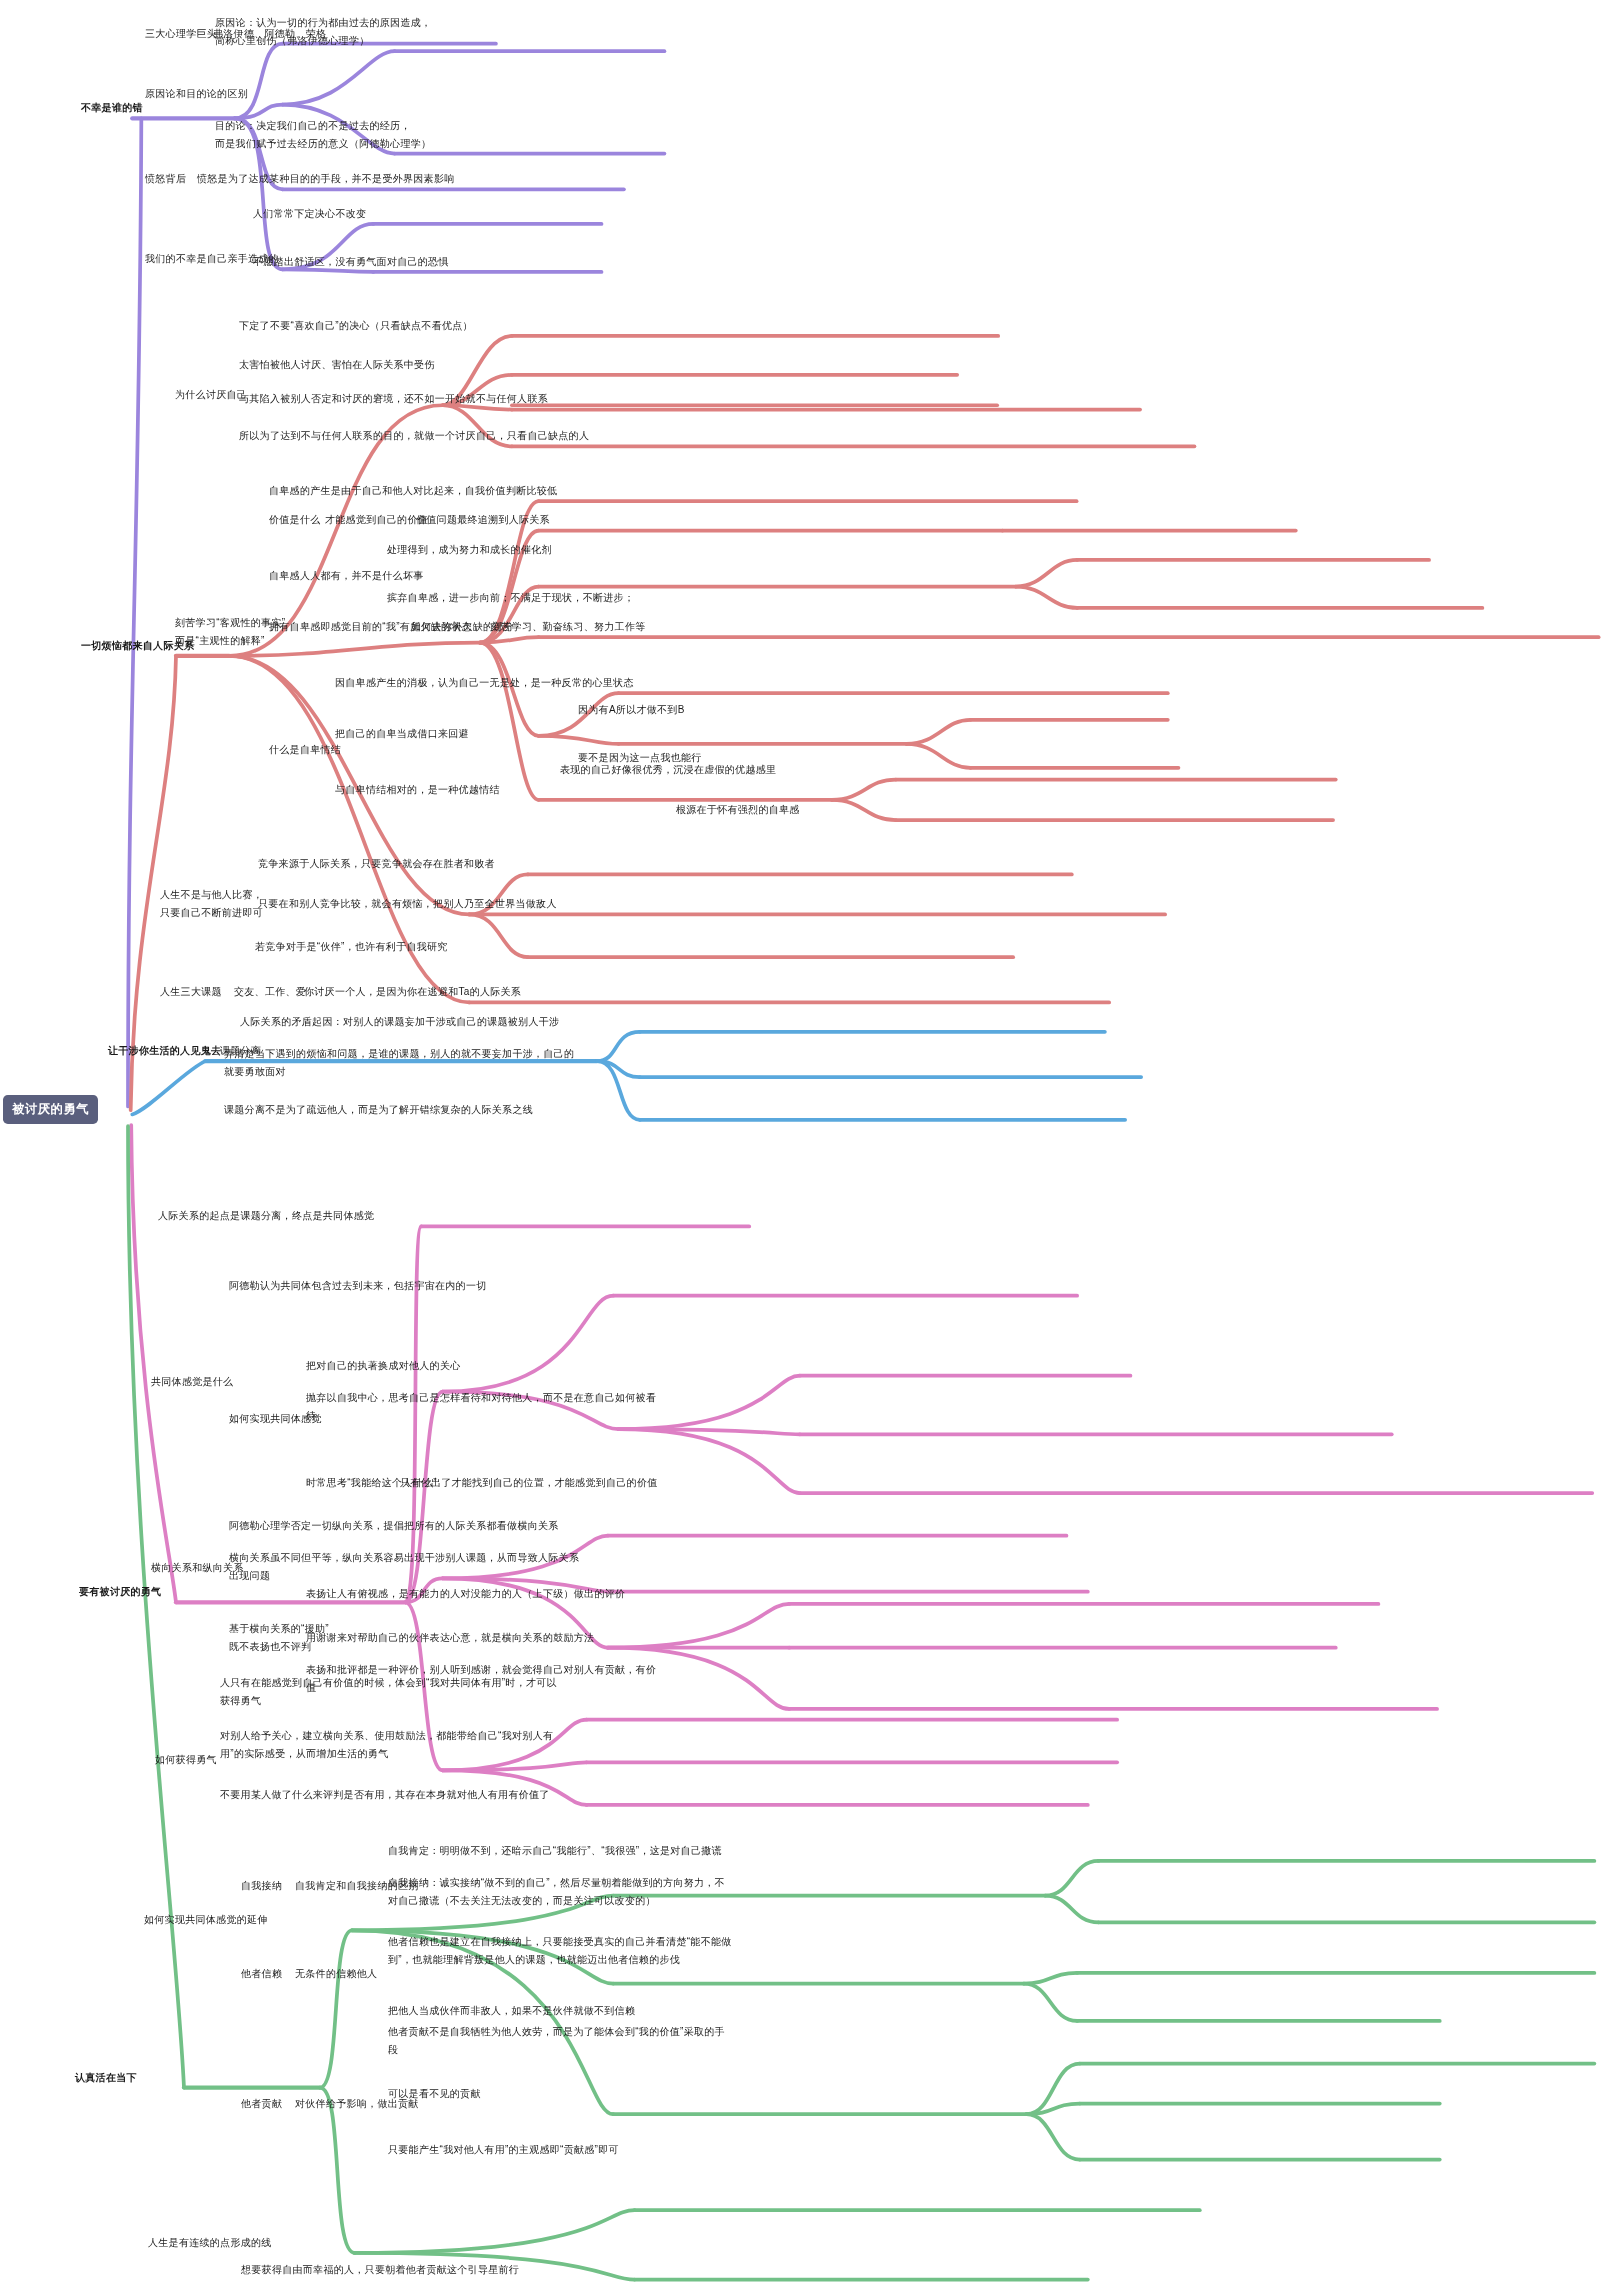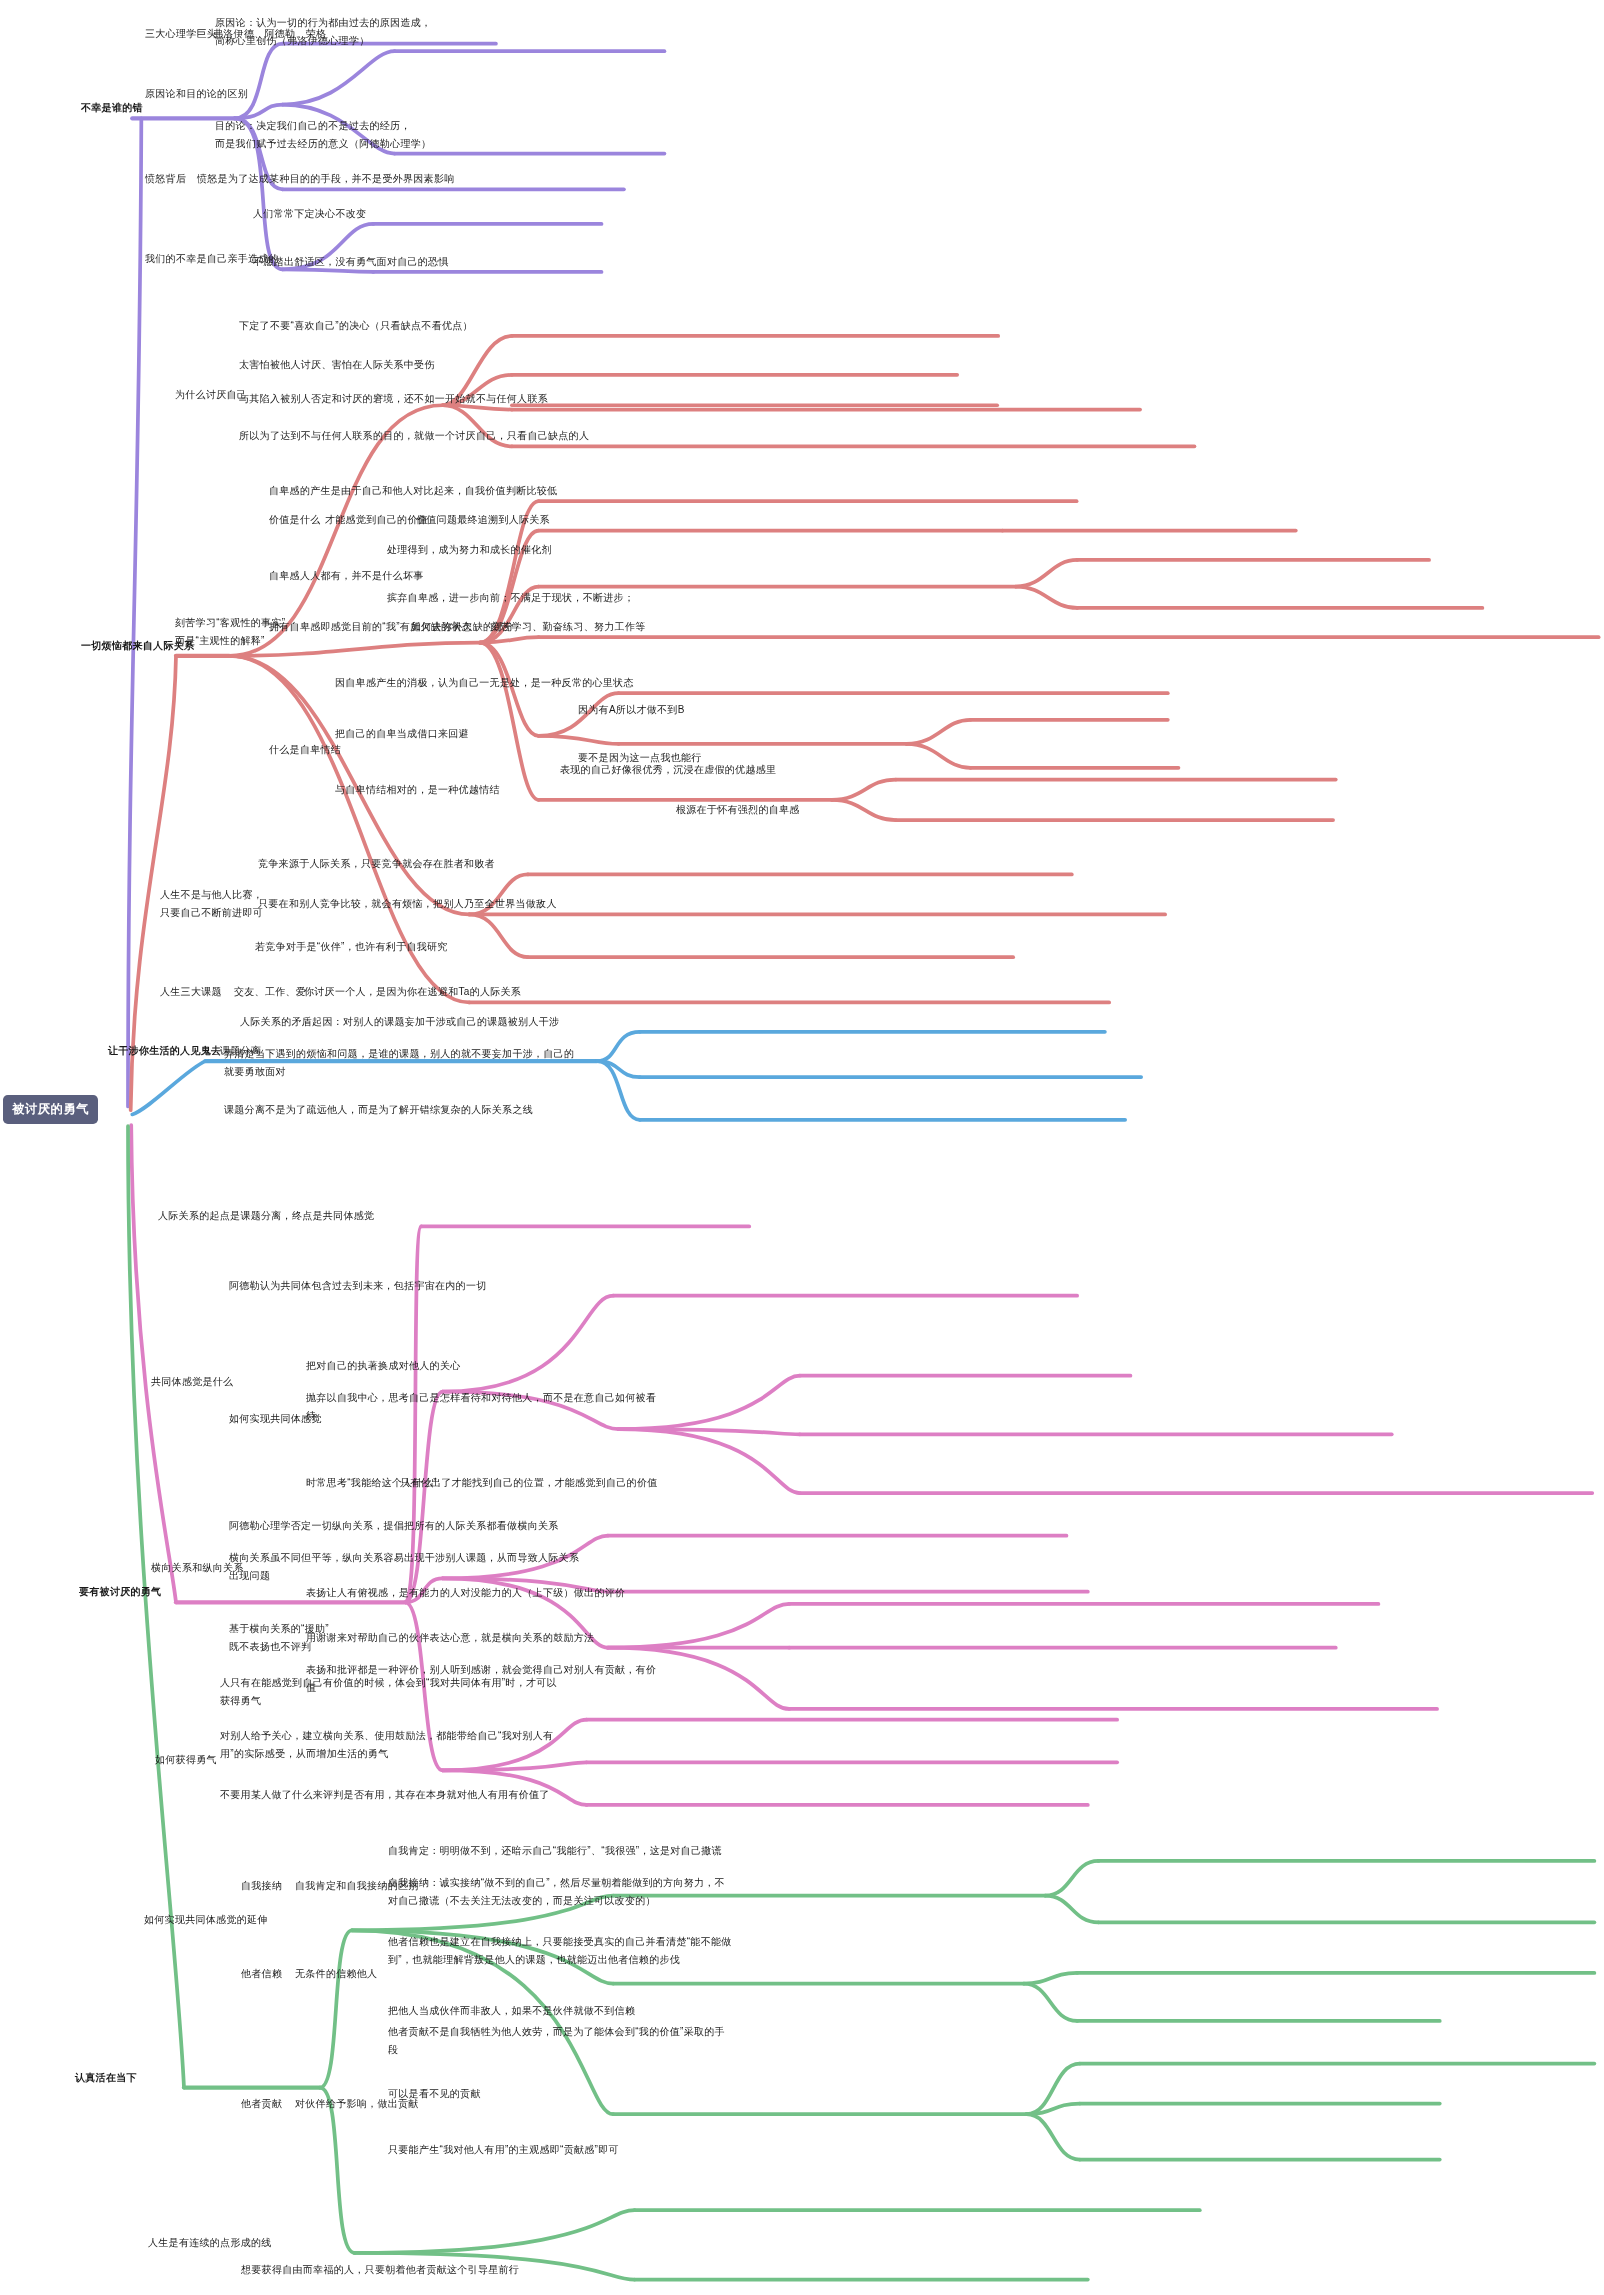--- a/index.html
+++ b/index.html
@@ -245,21 +245,21 @@
 待</div>
 <div class="node" style="left:306px;top:1474px;">时常思考“我能给这个人什么”</div>
 <div class="node" style="left:400px;top:1474px;">只有付出了才能找到自己的位置，才能感觉到自己的价值</div>
 
 <div class="node" style="left:151px;top:1559px;">横向关系和纵向关系</div>
 <div class="node" style="left:229px;top:1517px;">阿德勒心理学否定一切纵向关系，提倡把所有的人际关系都看做横向关系</div>
 <div class="node" style="left:229px;top:1549px;">横向关系虽不同但平等，纵向关系容易出现干涉别人课题，从而导致人际关系
 出现问题</div>
 <div class="node" style="left:229px;top:1620px;">基于横向关系的“援助”
 既不表扬也不评判</div>
-<div class="node" style="left:306px;top:1585px;font-family:Liberation Mono, monospace;">表扬让人有俯视感，是有能力的人对没能力的人（上下级）做出的评价</div>
+<div class="node" style="left:306px;top:1585px;">表扬让人有俯视感，是有能力的人对没能力的人（上下级）做出的评价</div>
 <div class="node" style="left:306px;top:1629px;">用谢谢来对帮助自己的伙伴表达心意，就是横向关系的鼓励方法</div>
 <div class="node" style="left:306px;top:1661px;">表扬和批评都是一种评价，别人听到感谢，就会觉得自己对别人有贡献，有价
 值</div>
 
 <div class="node" style="left:155px;top:1751px;">如何获得勇气</div>
 <div class="node" style="left:220px;top:1674px;">人只有在能感觉到自己有价值的时候，体会到“我对共同体有用”时，才可以
 获得勇气</div>
 <div class="node" style="left:220px;top:1727px;">对别人给予关心，建立横向关系、使用鼓励法，都能带给自己“我对别人有
 用”的实际感受，从而增加生活的勇气</div>
 <div class="node" style="left:220px;top:1786px;">不要用某人做了什么来评判是否有用，其存在本身就对他人有用有价值了</div>

